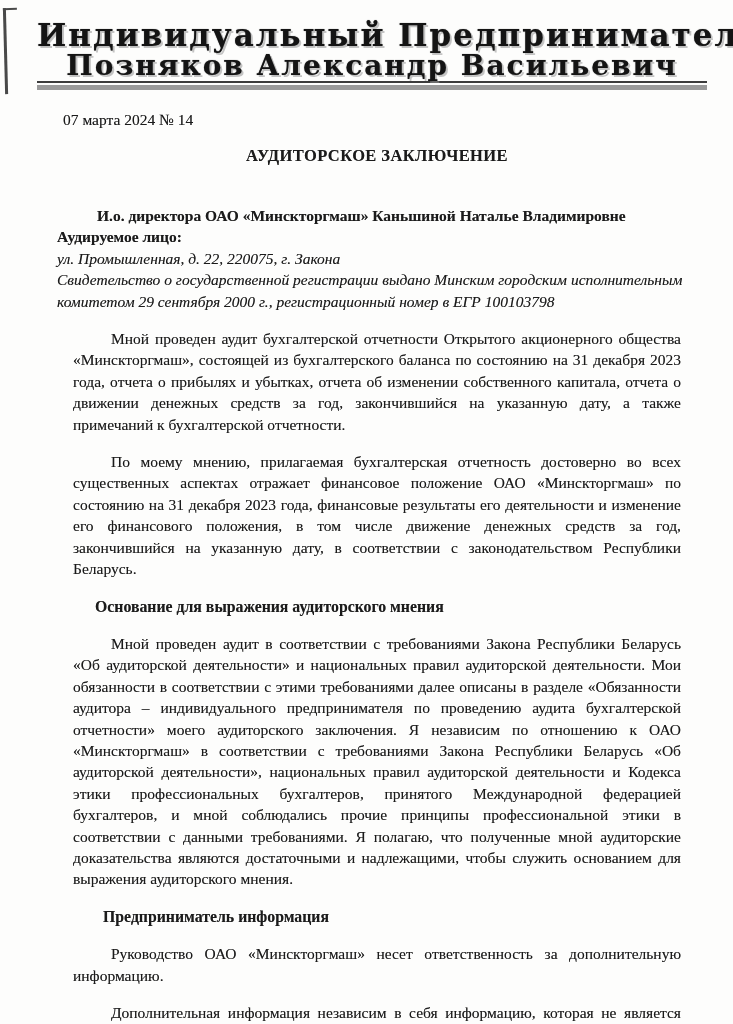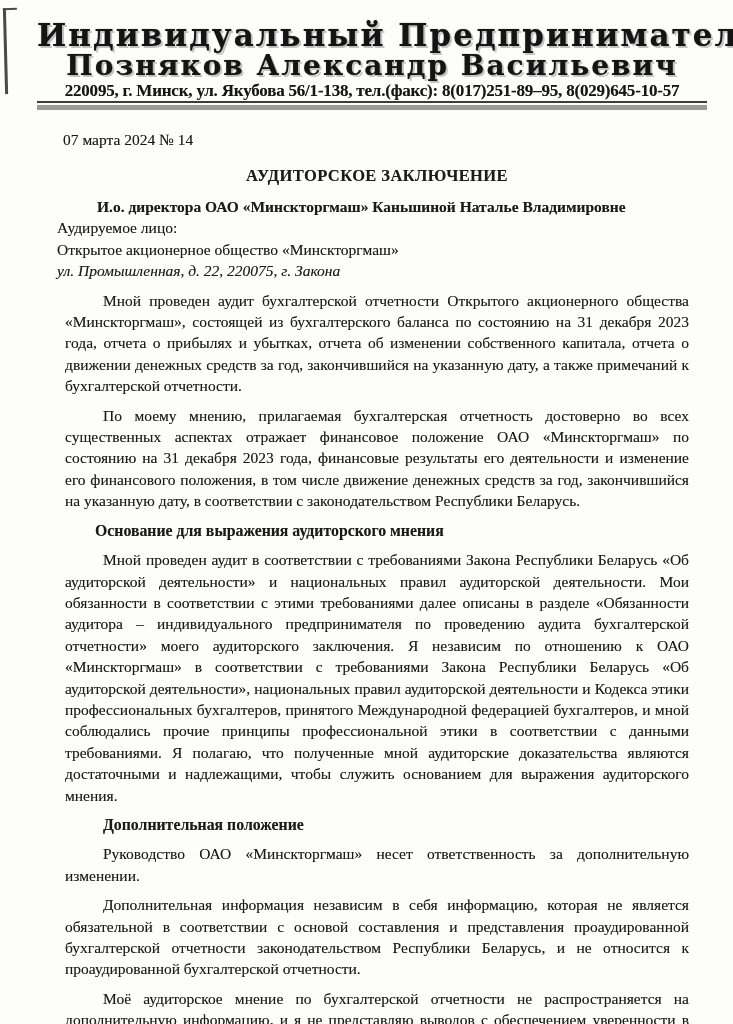--- a/index.html
+++ b/index.html
@@ -80,86 +80,85 @@
   }
   .doc-title {
     margin: 16px 0 0 0;
     text-align: center;
     font-size: 16.5px;
     font-weight: bold;
     letter-spacing: 0.4px;
     line-height: 20px;
   }
   .intro-block {
-    margin-top: 10px;
+    margin-top: 39px;
   }
   .line {
     margin: 0;
     font-size: 15.5px;
     line-height: 21.4px;
   }
   .addressee {
     font-weight: bold;
     text-indent: 40px;
   }
-  .bold-line { font-weight: normal; }
+  .bold-line { font-weight: bold; }
   .italic-line { font-style: italic; }
   .sec-heading {
     margin: 0;
     font-size: 15.8px;
     font-weight: bold;
     line-height: 21.4px;
   }
   .h-opinion   { margin: 13px 0 11px 46px; }
   .h-basis     { margin: 0 0 6px 38px; }
   .h-addinfo   { margin: 3px 0 1px 46px; }
   .body-p {
-    margin: 8px;
+    margin: 16px;
     font-size: 15.5px;
     line-height: 21.4px;
     text-align: justify;
     text-indent: 38px;
   }
 </style>
 </head>
 <body>
 
 <div class="page">
 
   <div class="scan-mark"></div>
 
   <header class="letterhead">
     <div class="lh-name1">Индивидуальный Предприниматель</div>
     <div class="lh-name2">Позняков Александр Васильевич</div>
-    <div class="lh-address">220095, г. Минск, ул. Якубова 56/1-138, тел.(факс): 8(017)251-89–95, 8(029)645-10-57</div>
     <div class="lh-rule"></div>
   </header>
 
   <div class="date-line">07 марта 2024 № 14</div>
 
   <h1 class="doc-title">АУДИТОРСКОЕ ЗАКЛЮЧЕНИЕ</h1>
 
   <div class="intro-block">
     <p class="line addressee">И.о. директора ОАО «Минскторгмаш» Каньшиной Наталье Владимировне</p>
     <p class="line bold-line">Аудируемое лицо:</p>
-    <p class="line bold-line">Открытое акционерное общество «Минскторгмаш»</p>
     <p class="line italic-line">ул. Промышленная, д. 22, 220075, г. Закона</p>
+    <p class="line italic-line">Свидетельство о государственной регистрации выдано Минским городским исполнительным комитетом 29 сентября 2000 г., регистрационный номер в ЕГР 100103798</p>
   </div>
 
   <section>
     <p class="body-p">Мной проведен аудит бухгалтерской отчетности Открытого акционерного общества «Минскторгмаш», состоящей из бухгалтерского баланса по состоянию на 31 декабря 2023 года, отчета о прибылях и убытках, отчета об изменении собственного капитала, отчета о движении денежных средств за год, закончившийся на указанную дату, а также примечаний к бухгалтерской отчетности.</p>
     <p class="body-p">По моему мнению, прилагаемая бухгалтерская отчетность достоверно во всех существенных аспектах отражает финансовое положение ОАО «Минскторгмаш» по состоянию на 31 декабря 2023 года, финансовые результаты его деятельности и изменение его финансового положения, в том числе движение денежных средств за год, закончившийся на указанную дату, в соответствии с законодательством Республики Беларусь.</p>
   </section>
 
   <section>
     <h2 class="sec-heading h-basis">Основание для выражения аудиторского мнения</h2>
     <p class="body-p">Мной проведен аудит в соответствии с требованиями Закона Республики Беларусь «Об аудиторской деятельности» и национальных правил аудиторской деятельности.  Мои обязанности в соответствии с этими требованиями далее описаны в разделе «Обязанности аудитора – индивидуального предпринимателя по проведению аудита бухгалтерской отчетности» моего аудиторского заключения. Я независим по отношению к ОАО «Минскторгмаш» в соответствии с требованиями Закона Республики Беларусь «Об аудиторской деятельности», национальных правил аудиторской деятельности и Кодекса этики профессиональных бухгалтеров, принятого Международной федерацией бухгалтеров, и мной соблюдались прочие принципы профессиональной этики в соответствии с данными требованиями. Я полагаю, что полученные мной аудиторские доказательства являются достаточными и надлежащими, чтобы служить основанием для выражения аудиторского мнения.</p>
   </section>
 
   <section>
-    <h2 class="sec-heading h-addinfo">Дополнительная положение</h2>
-    <p class="body-p">Руководство ОАО «Минскторгмаш» несет ответственность за дополнительную изменении.</p>
+    <h2 class="sec-heading h-addinfo">Предприниматель информация</h2>
+    <p class="body-p">Руководство ОАО «Минскторгмаш» несет ответственность за дополнительную информацию.</p>
     <p class="body-p">Дополнительная информация независим в себя информацию, которая не является обязательной в соответствии с основой составления и представления проаудированной бухгалтерской отчетности законодательством Республики Беларусь, и не относится к проаудированной бухгалтерской отчетности.</p>
     <p class="body-p">Моё аудиторское мнение по бухгалтерской отчетности не распространяется на дополнительную информацию, и я не представляю выводов с обеспечением уверенности в какой-либо форме в отношении данной информации.</p>
 
   </section>
 
 </div>
 
 </body></html>

